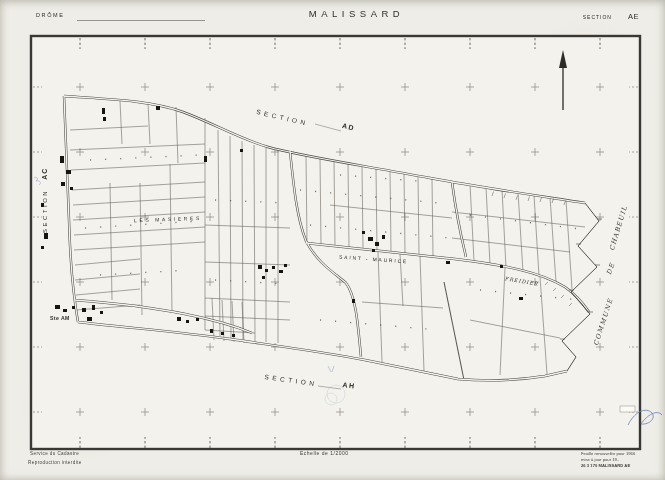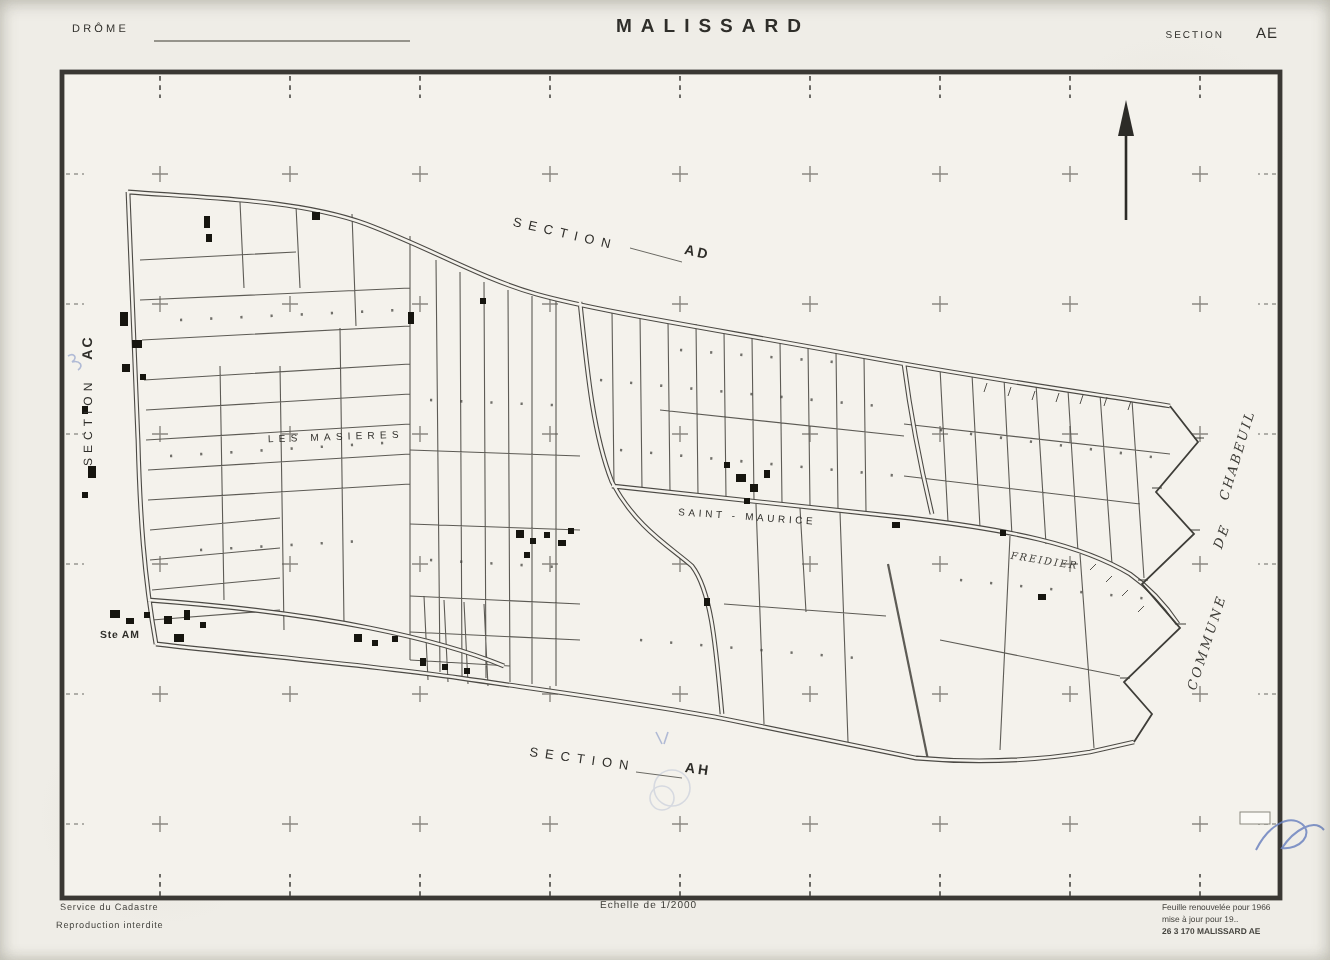--- a/index.html
+++ b/index.html
@@ -14,21 +14,21 @@
   }
   .page::after{
     content:'';position:absolute;inset:0;pointer-events:none;
     box-shadow:inset 0 4px 7px rgba(90,85,72,.16), inset 0 -3px 6px rgba(90,85,72,.10),
                inset 4px 0 7px rgba(90,85,72,.09), inset -4px 0 7px rgba(90,85,72,.09);
   }
   svg{position:absolute;left:0;top:0;}
   .lbl{position:absolute;white-space:nowrap;line-height:1;color:#2f2e2a;}
   .dept{left:36px;top:13px;font-size:5.5px;letter-spacing:1.6px;}
   .dept-line{left:77px;top:20px;width:128px;height:0;border-top:1px solid #96948c;}
-  .title{left:50%;top:9px;transform:translateX(-50%);font-size:9.5px;letter-spacing:4.5px;font-weight:700;padding-left:48px;}
+  .title{left:50%;top:9px;transform:translateX(-50%);font-size:9.5px;letter-spacing:4.5px;font-weight:400;padding-left:48px;}
   .sec-ae{right:26px;top:13px;font-size:5px;letter-spacing:1px;}
   .sec-ae b{font-size:7.5px;letter-spacing:.5px;margin-left:16px;font-weight:400;}
   .sec-left{left:41px;top:233px;transform-origin:0 0;transform:rotate(-90deg);font-size:6px;letter-spacing:2.5px;}
   .sec-left b{font-size:7px;margin-left:9px;font-weight:600;letter-spacing:1px;}
   .sec-top-w{left:257px;top:109px;transform-origin:0 0;transform:rotate(13deg);font-size:6.5px;letter-spacing:3.5px;}
   .sec-top-c{left:343px;top:122px;transform-origin:0 0;transform:rotate(13deg);font-size:7px;letter-spacing:1.5px;font-weight:600;}
   .sec-bot-w{left:265px;top:374px;transform-origin:0 0;transform:rotate(8deg);font-size:6.5px;letter-spacing:3.5px;}
   .sec-bot-c{left:343px;top:381px;transform-origin:0 0;transform:rotate(8deg);font-size:7px;letter-spacing:1.5px;font-weight:600;}
   .serif-it{font-family:"DejaVu Serif",serif;font-style:italic;color:#3c3b36;}
   .comm-1{left:593px;top:344px;transform-origin:0 0;transform:rotate(-72deg);font-size:6.5px;letter-spacing:1.5px;}

